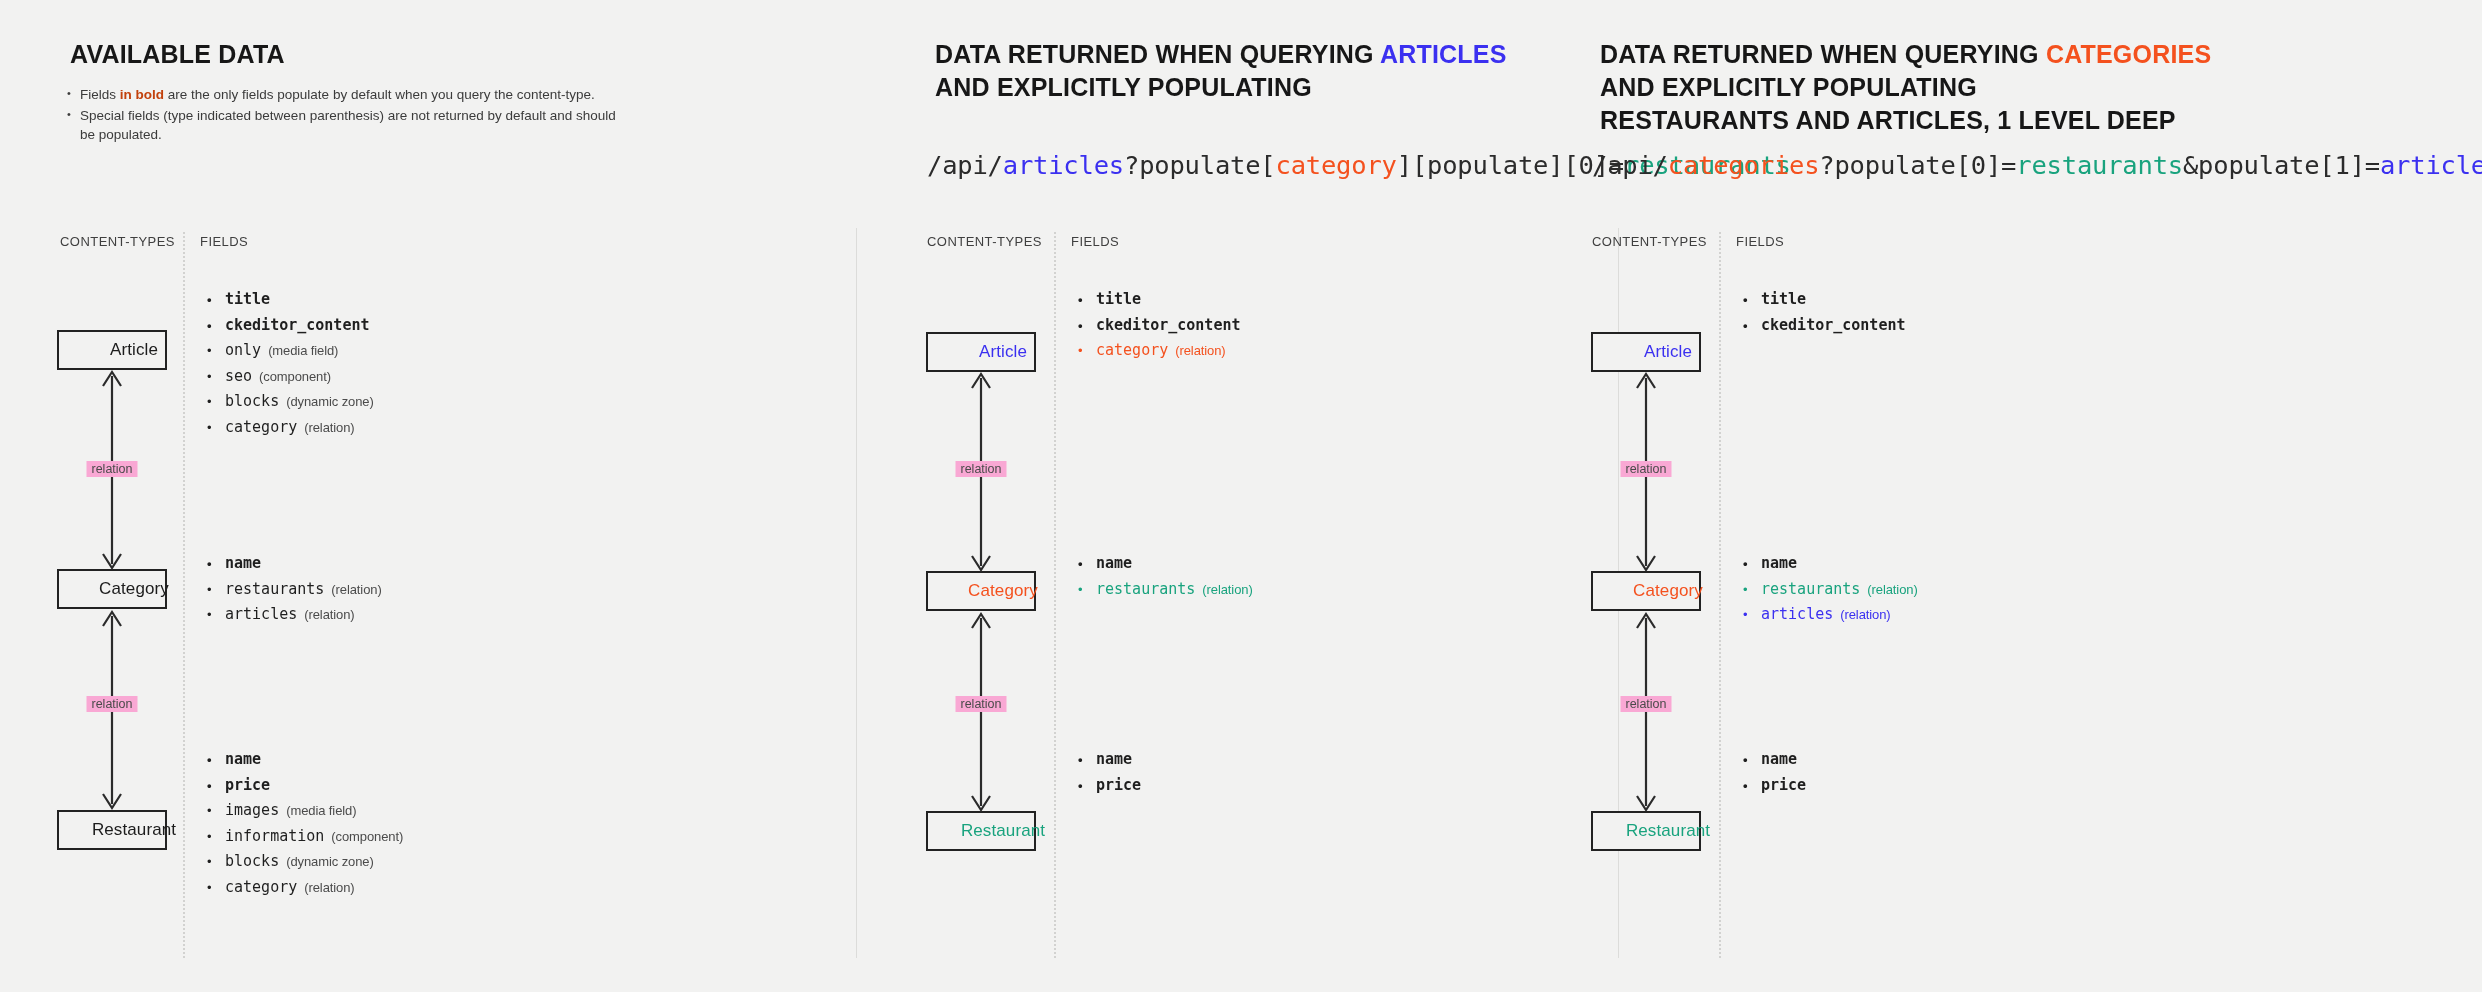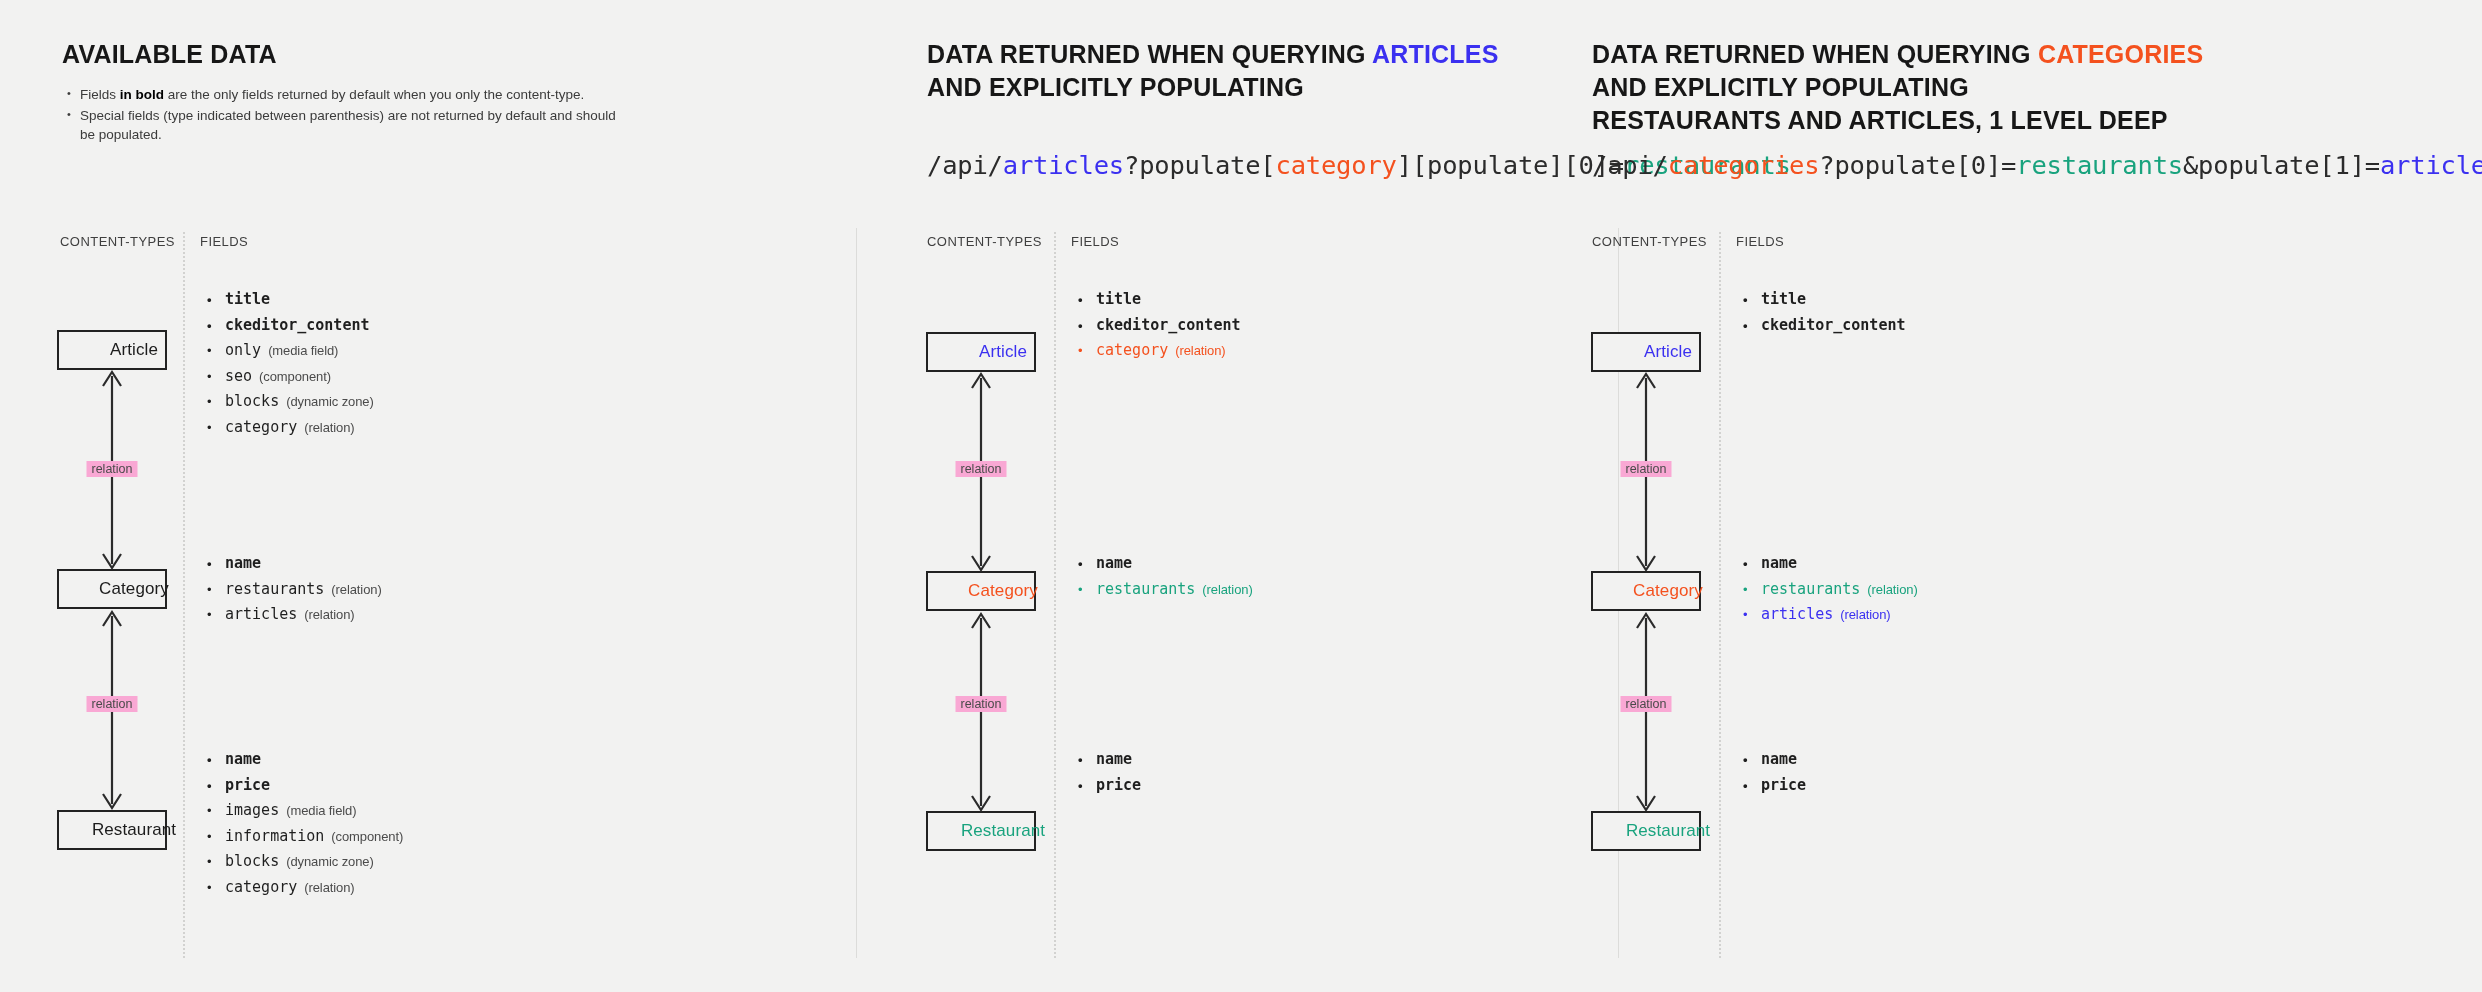--- a/index.html
+++ b/index.html
@@ -42,41 +42,42 @@
 
   
   .heading {
     position: absolute;
     font-weight: 700;
     font-size: 25px;
     letter-spacing: 0.2px;
     line-height: 33px;
     color: #171717;
     white-space: nowrap;
+    margin-left: 8px;
   }
   .heading .accent-blue { color: #3b30f0; }
   .heading .accent-red  { color: #f4511e; }
 
   .bullets {
     position: absolute;
     font-size: 13.5px;
     line-height: 19px;
     color: #3b3b3b;
   }
   .bullets ul { margin: 0; padding: 0 0 0 18px; list-style: none; }
   .bullets li { position: relative; margin: 0 0 2px 0; }
   .bullets li::before {
     content: "\2022";
     position: absolute;
     left: -13px;
     top: -1px;
     font-size: 11px;
     color: #3b3b3b;
   }
-  .bullets b { font-weight: 700; color: #000000; }
+  .bullets b { font-weight: 700; color: #c2410c; }
 
   
   .url {
     position: absolute;
     font-family: "DejaVu Sans Mono", "Liberation Mono", monospace;
     font-size: 25.5px;
     letter-spacing: -0.2px;
     white-space: nowrap;
     color: #2b2b2b;
   }
@@ -184,21 +185,21 @@
   <div class="panel-sep s1"></div>
   <div class="panel-sep s2"></div>
 
   <div class="panel panel-1">
     <div class="heading" style="left:62px; top:38px;">
       <span>AVAILABLE DATA</span>
     </div>
 
     <div class="bullets" style="left:62px; top:85px; width:560px;">
       <ul>
-        <li><span>Fields </span><b>in bold</b><span> are the only fields returned by default when you only the content-type.</span></li>
+        <li><span>Fields </span><b>in bold</b><span> are the only fields populate by default when you query the content-type.</span></li>
         <li><span>Special fields (type indicated between parenthesis) are not returned by default and should be populated.</span></li>
       </ul>
     </div>
 
     <div class="collabel" style="left:60px; top:234px;">CONTENT-TYPES</div>
     <div class="collabel" style="left:200px; top:234px;">FIELDS</div>
     <div class="dotted-div" style="left:183px;"></div>
 
     <div class="ebox w-wide" style="left:57px; top:330px;">
         <span>Article</span>

